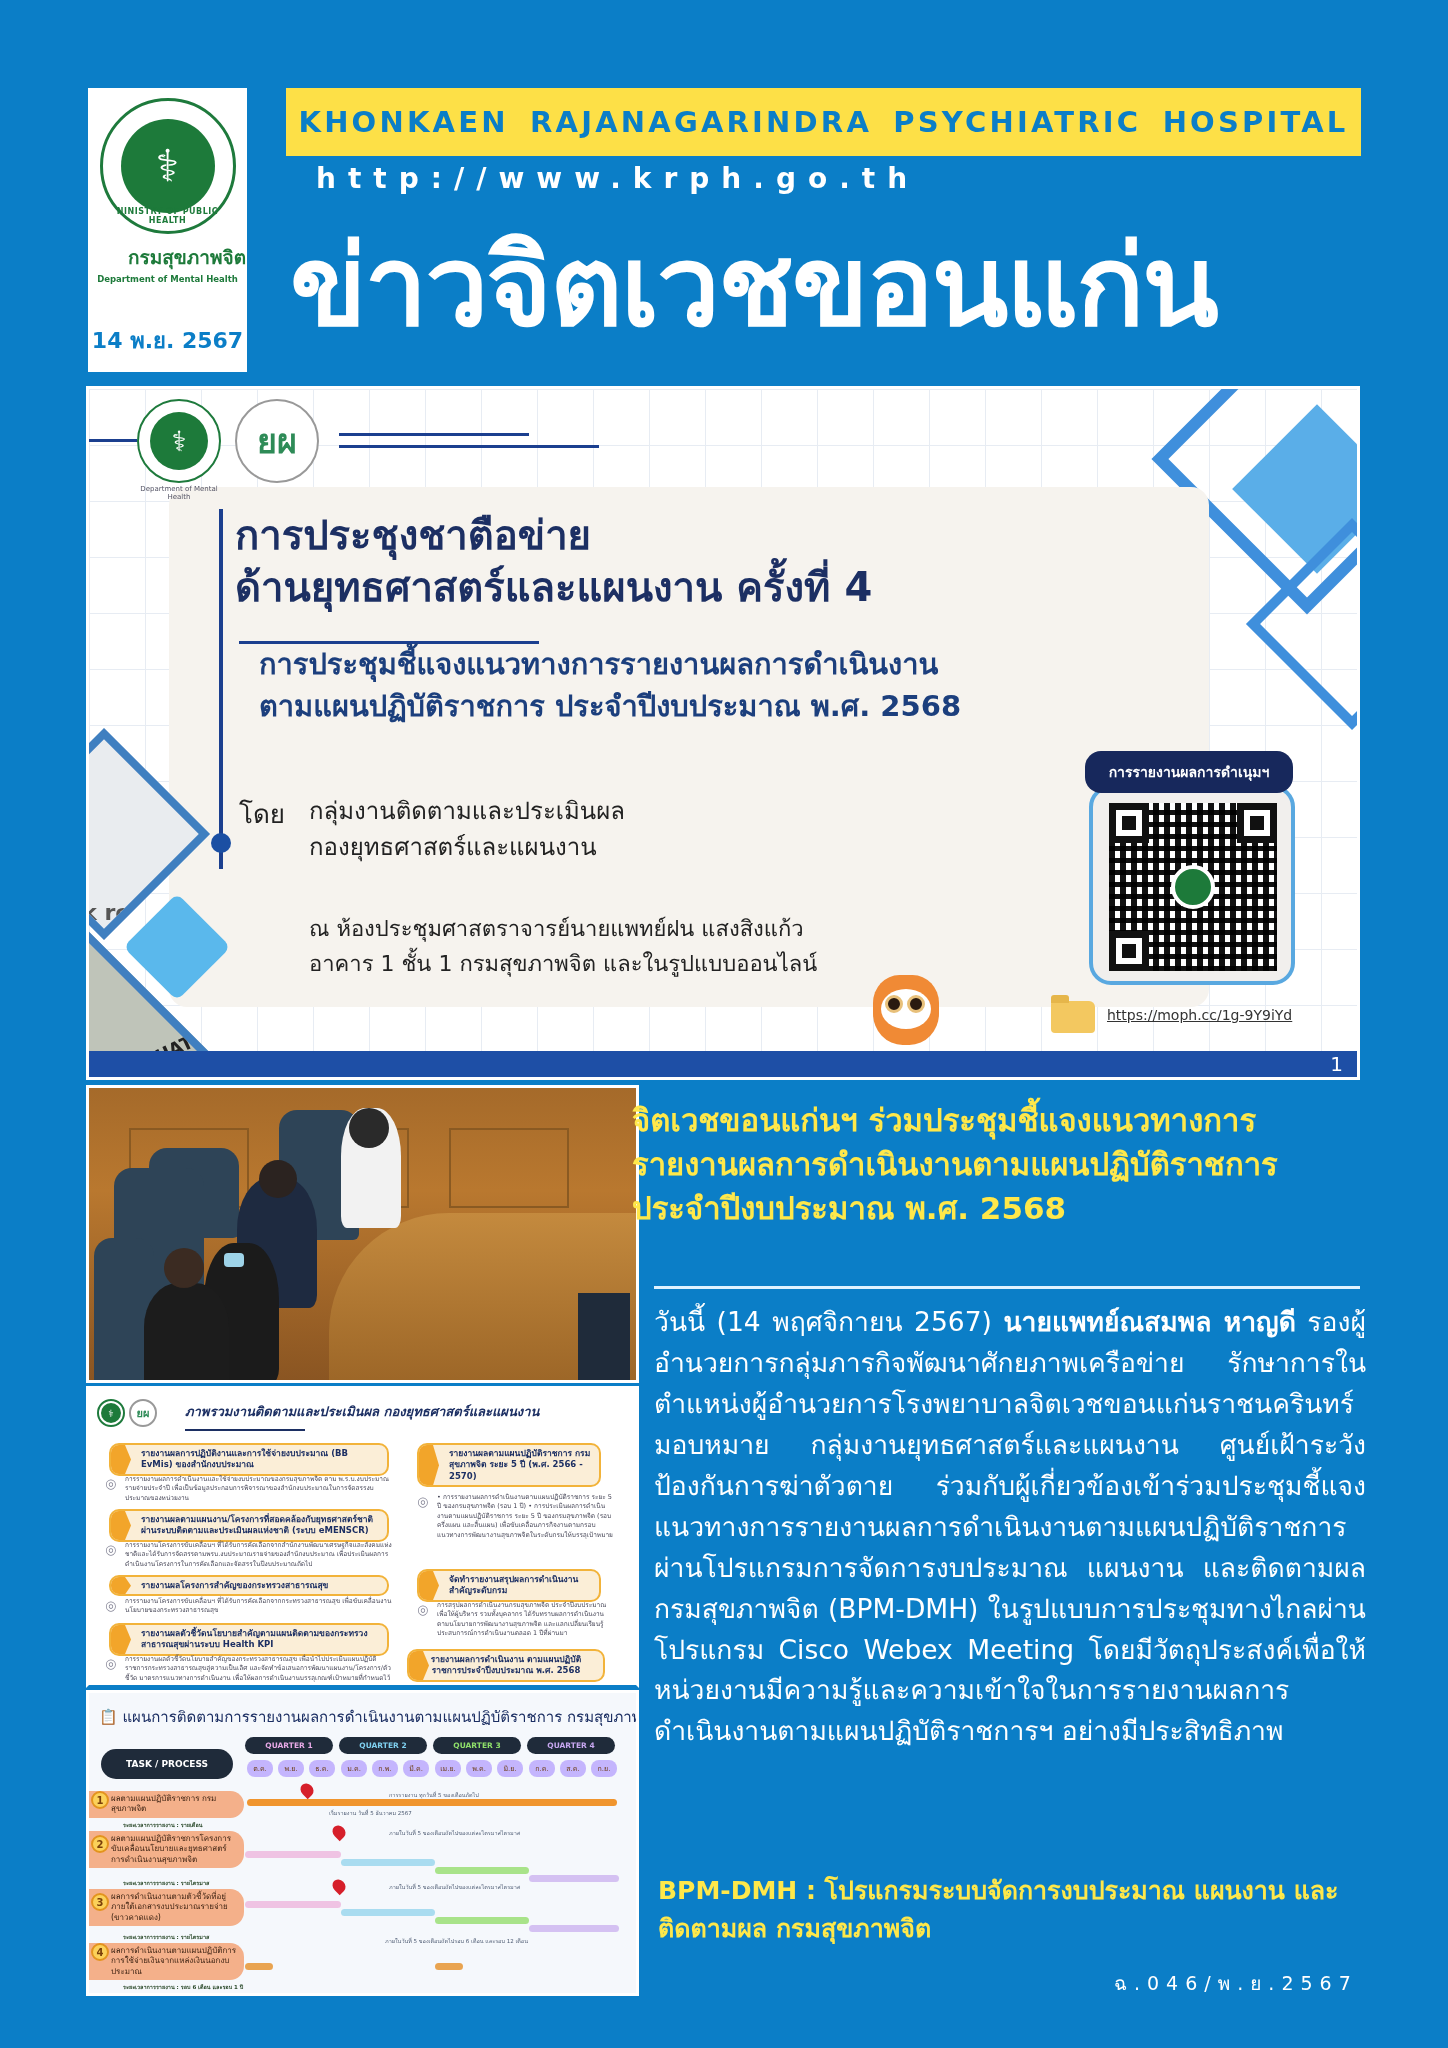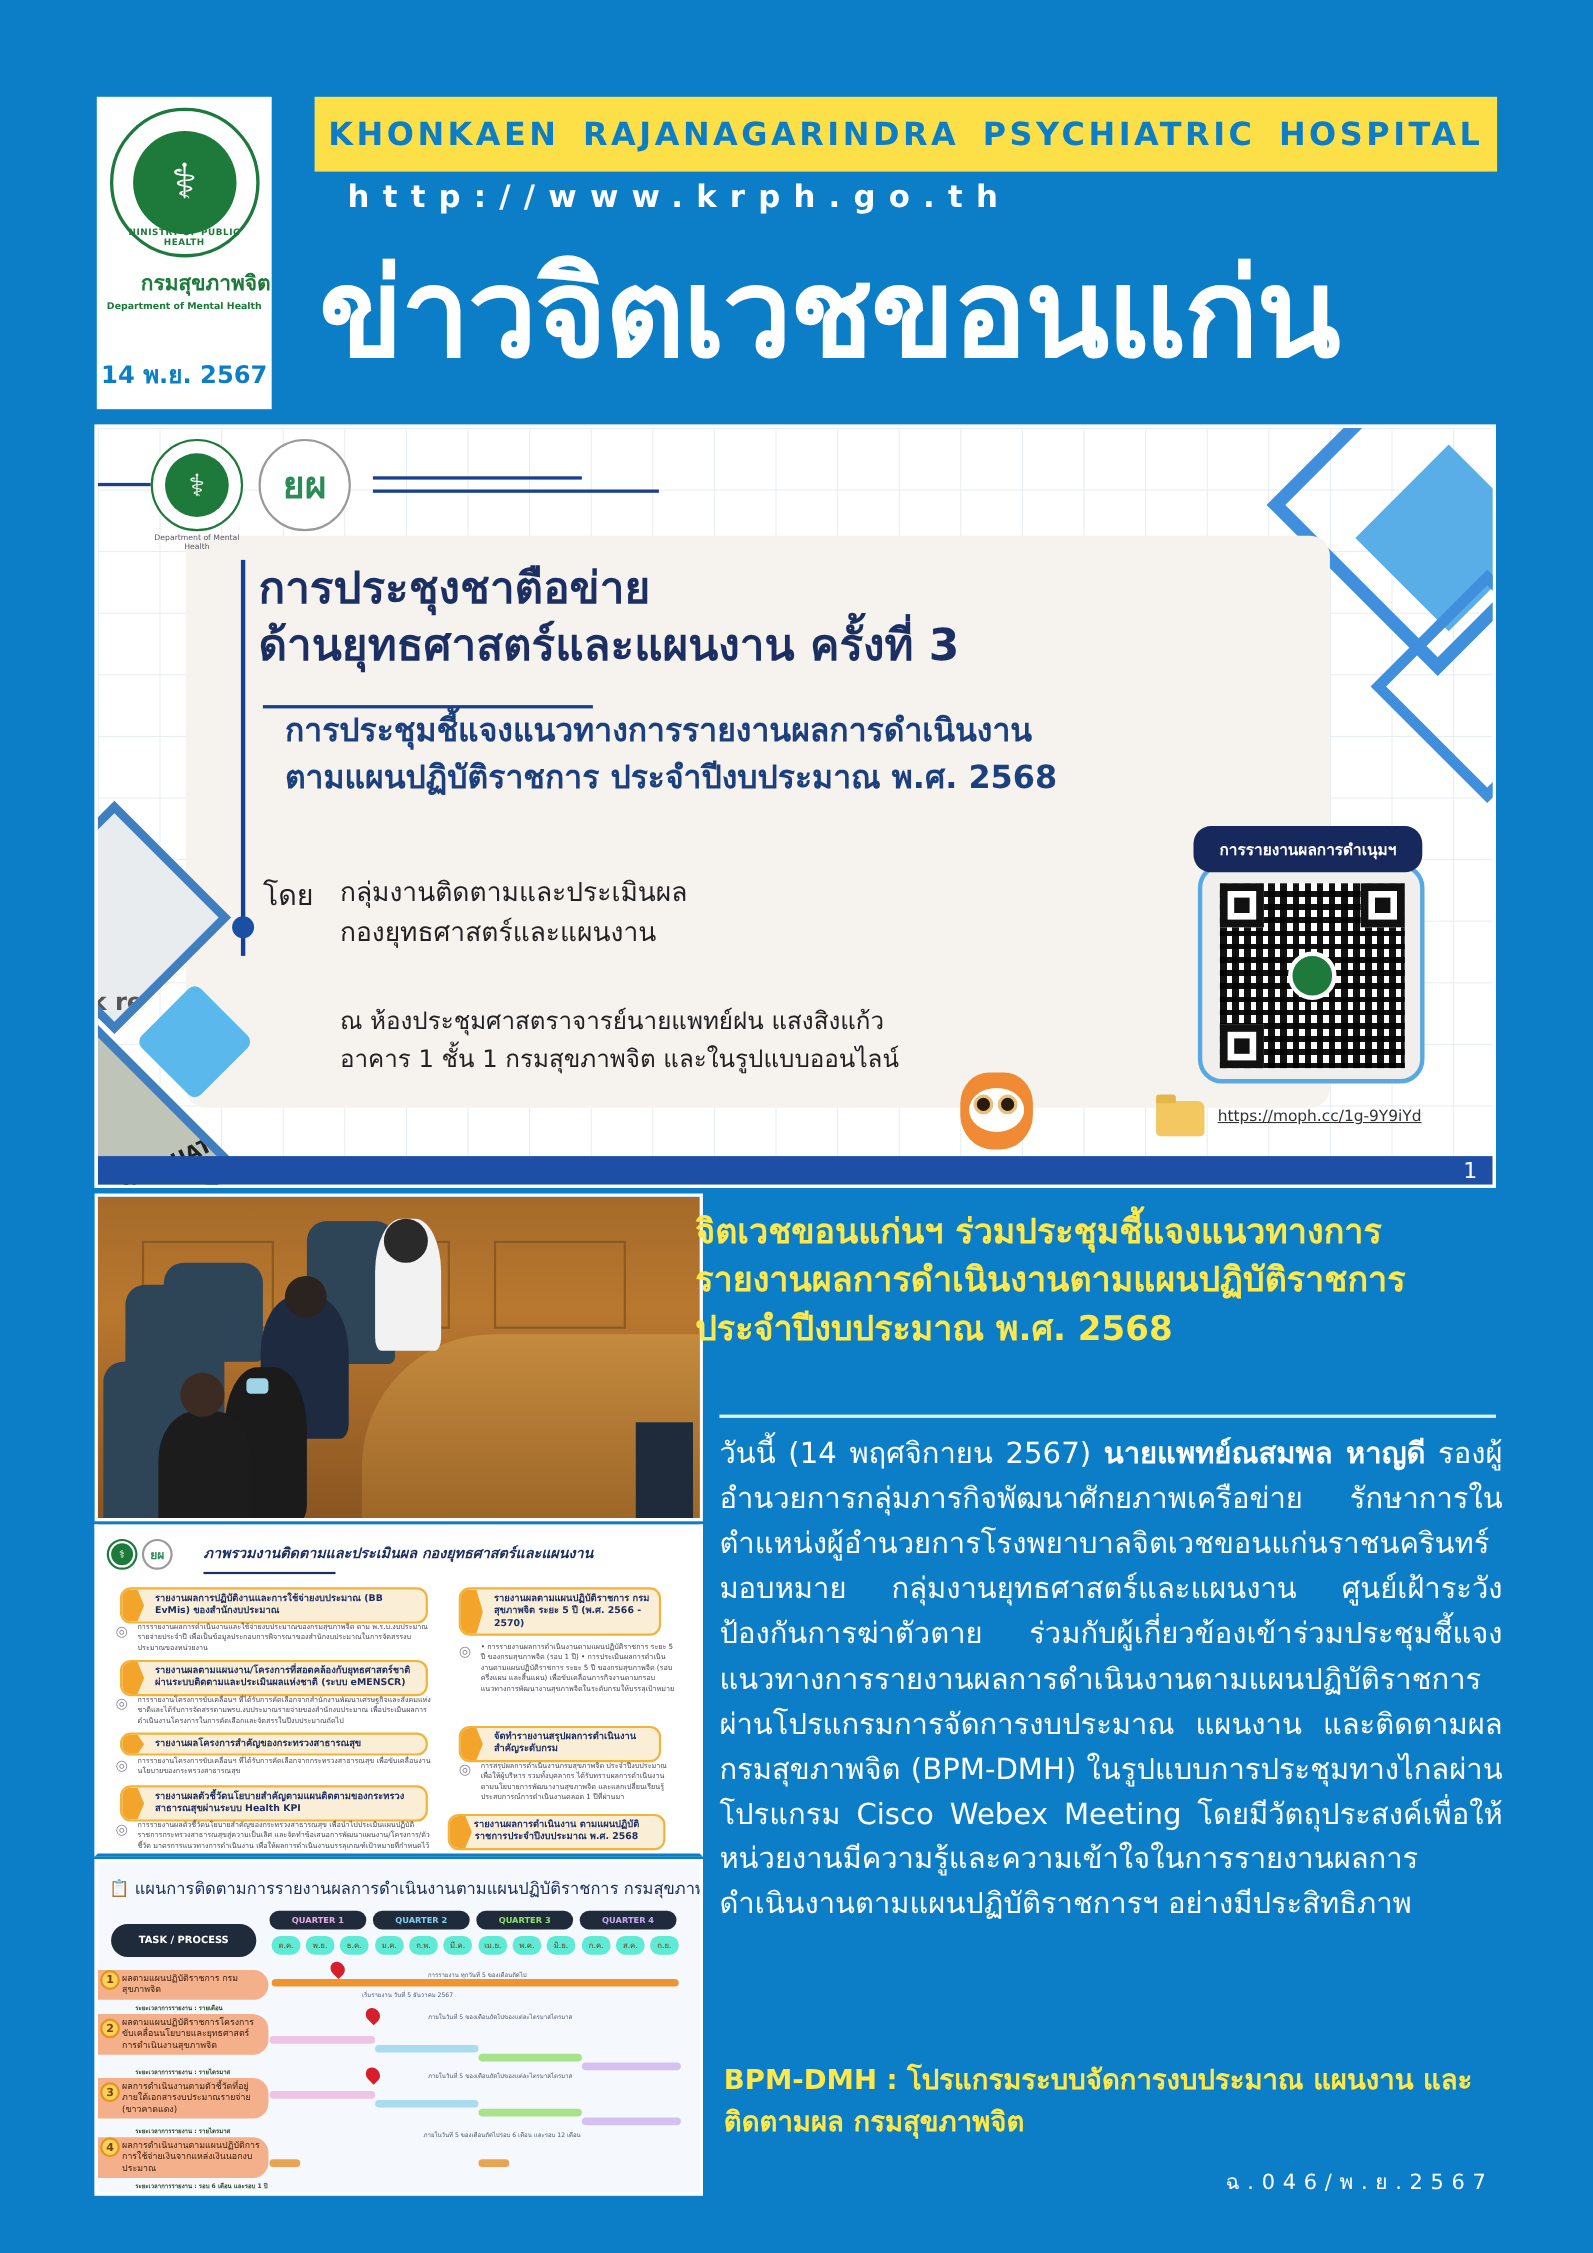--- a/index.html
+++ b/index.html
@@ -167,21 +167,21 @@
   .info-desc { position: absolute; font-size: 6.5px; color: #445; line-height: 1.45; padding-left: 22px; }
   .info-desc::before { content: "◎"; position: absolute; left: 2px; top: 0; font-size: 13px; color: #889; }
 
   
   .info2 {
     left: 86px; top: 1690px; width: 553px; height: 306px; background: #f5f8fc; border: 3px solid #fff; overflow: hidden;
   }
   .info2-title { position: absolute; left: 10px; top: 12px; font-size: 15px; color: #1c2f63; white-space: nowrap; }
   .task-head { position: absolute; left: 12px; top: 56px; width: 132px; height: 30px; background: #1f2b3a; color: #fff; border-radius: 15px; font-size: 9px; font-weight: bold; display: flex; align-items: center; justify-content: center; }
   .qtr { position: absolute; top: 44px; height: 17px; background: #1f2b3a; border-radius: 9px; font-size: 7.5px; font-weight: bold; display: flex; align-items: center; justify-content: center; }
-  .month { position: absolute; top: 67px; width: 26px; height: 17px; background: #5eead4; border-radius: 8px; font-size: 7px; color: #6b3b12; display: flex; align-items: center; justify-content: center; }
+  .month { position: absolute; top: 67px; width: 26px; height: 17px; background: #c4b5fd; border-radius: 8px; font-size: 7px; color: #6b3b12; display: flex; align-items: center; justify-content: center; }
   .tl-row-label {
     position: absolute; left: 0; width: 155px; background: #f4b08a; border-radius: 0 14px 14px 0; font-size: 8px; color: #3a2010; padding: 3px 6px 3px 22px; line-height: 1.3;
   }
   .tl-num { position: absolute; left: 2px; width: 18px; height: 18px; border-radius: 50%; background: #fbd15a; border: 2px solid #e3941e; font-size: 10px; font-weight: bold; color: #7a3f0a; display: flex; align-items: center; justify-content: center; }
   .tl-sub { position: absolute; left: 34px; font-size: 5.5px; color: #2b4a2b; font-weight: bold; }
   .tl-bar { position: absolute; height: 7px; border-radius: 4px; }
   .tl-pin { position: absolute; width: 12px; height: 14px; background: #d61f2a; border-radius: 50% 50% 50% 0; transform: rotate(-45deg); }
   .tl-note { position: absolute; font-size: 5.5px; color: #4a5870; white-space: nowrap; }
 
   
@@ -234,21 +234,21 @@
       </div>
     <div class="mini-logo2">ยผ</div>
   </div>
   <div class="mini-dept">Department of Mental Health</div>
 
   <div class="slide-vline"></div>
   <div class="slide-vdot"></div>
 
   <div class="slide-title">
     <div>การประชุงชาตือข่าย</div>
-    <div>ด้านยุทธศาสตร์และแผนงาน ครั้งที่ 3</div>
+    <div>ด้านยุทธศาสตร์และแผนงาน ครั้งที่ 4</div>
   </div>
   <div class="slide-rule"></div>
   <div class="slide-sub">
     <div>การประชุมชี้แจงแนวทางการรายงานผลการดำเนินงาน</div>
     <div>ตามแผนปฏิบัติราชการ ประจำปีงบประมาณ พ.ศ. 2568</div>
   </div>
 
   <div class="slide-by-label">โดย</div>
   <div class="slide-by">
     <div>กลุ่มงานติดตามและประเมินผล</div>

